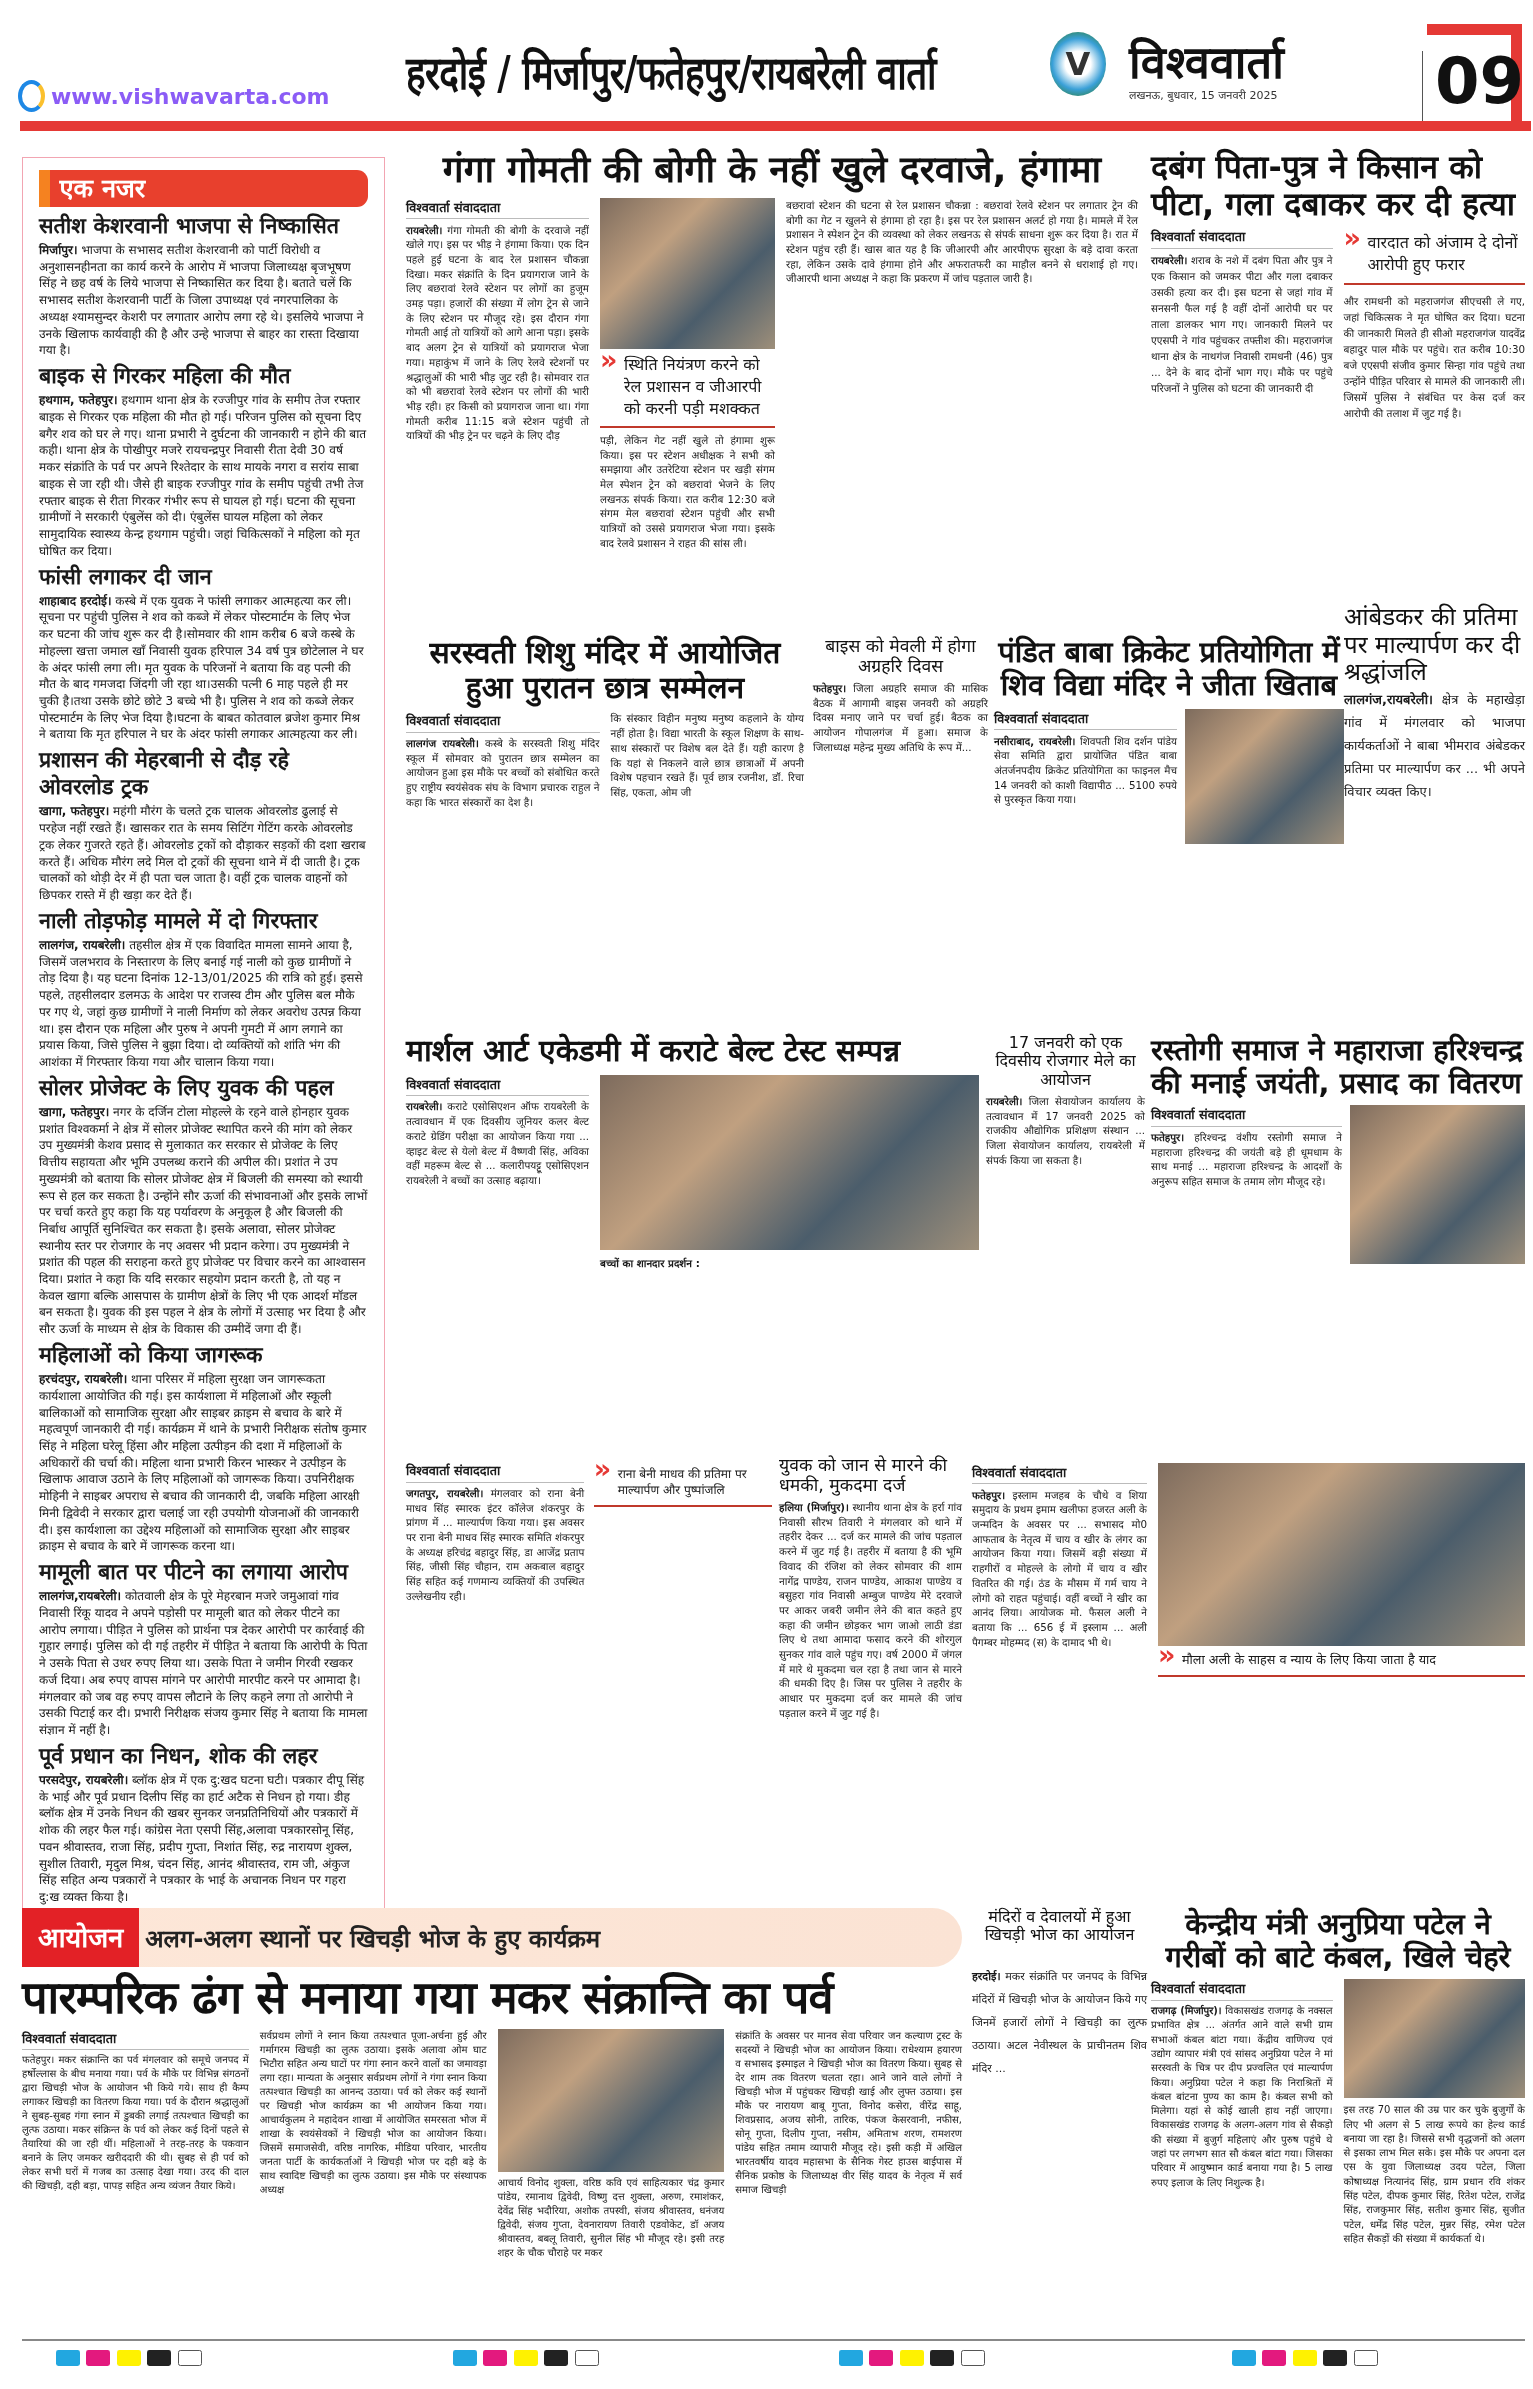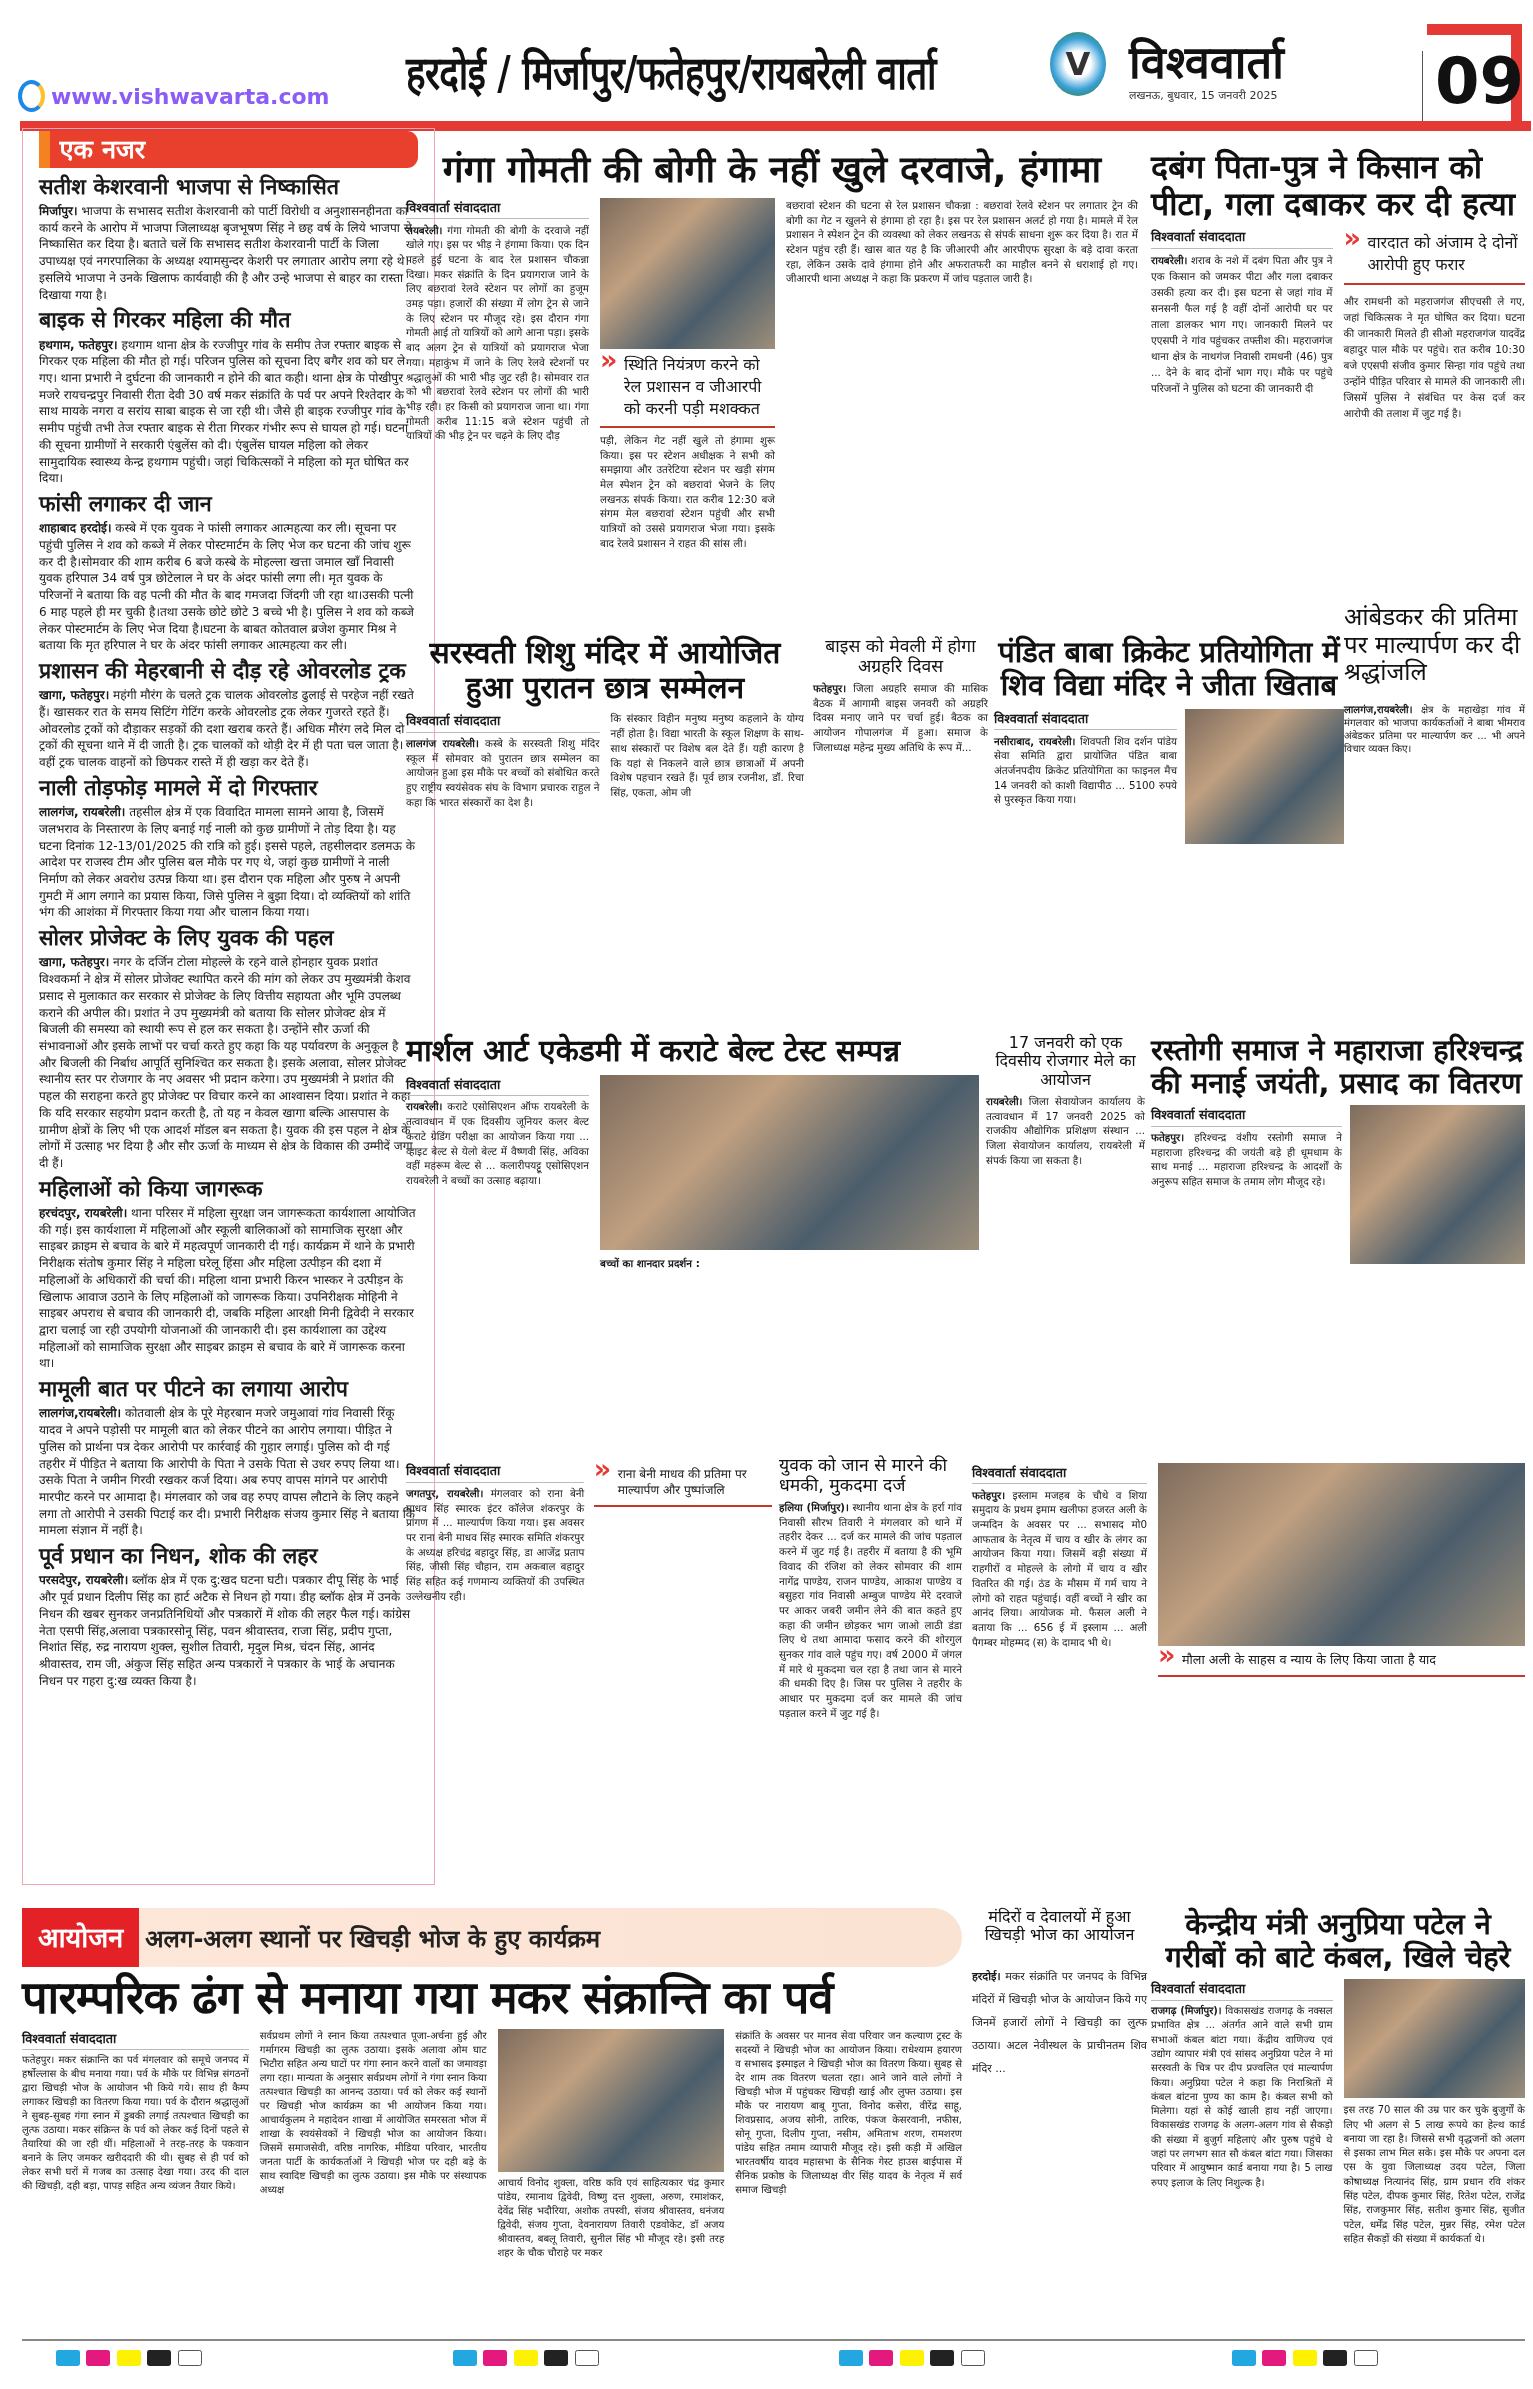--- a/index.html
+++ b/index.html
@@ -9,21 +9,21 @@
 .site-url{left:17.5px;top:80px;font-size:22px;font-weight:bold;color:#8b5cf6;display:flex;align-items:center;gap:6.4px}
 .ie-icon{width:27px;height:32px;border-radius:50%;border:4.8px solid #1e88e5;border-right-color:#fbc02d;display:inline-block}
 .section-title{left:406px;top:40px;font-size:46px;font-weight:bold;color:#111;letter-spacing:-0.8px;transform:scaleX(0.8);transform-origin:left}
 .logo{left:1050px;top:32px;width:56px;height:64px;border-radius:50%;background:radial-gradient(circle,#fff 30%,#3aa0d8 60%,#2e7d32 90%);display:flex;align-items:center;justify-content:center;font-weight:bold;font-size:32px;color:#333}
 .brand{left:1129px;top:30px;font-size:45px;font-weight:bold;color:#111}
 .dateline{left:1129px;top:87px;font-size:11px;color:#333}
 .page-no{left:1427px;top:24px;width:95px;height:102px;border-top:11px solid #e53935;border-right:11px solid #e53935;font-size:64px;font-weight:bold;color:#111;padding-left:8px;display:flex;align-items:center}
 .page-no::before{content:"";position:absolute;left:-4.8px;top:16px;height:72px;border-left:1.6px solid #555}
 .red-bar{left:20px;top:121px;width:1511px;height:9.5px;background:#e53935}
 
-.leftcol{left:22px;top:128px;width:413px;height:1757px;border:1.6px solid #f2a5b2;padding:2px 16px}
+.leftcol{left:22px;top:157px;width:363px;height:1757px;border:1.6px solid #f2a5b2;padding:12px 16px}
 .ek-najar{height:37px;background:#e8402d;border-left:11px solid #f58220;border-radius:0 11px 11px 0;color:#fff;font-size:25.4px;font-weight:bold;padding-left:9.5px;line-height:37px;margin-bottom:4.8px}
 .brief h3{font-size:21.5px;font-weight:bold;line-height:27px;margin-top:1.6px}
 .brief p{font-size:12px;line-height:16.7px;margin:3.2px 0 3.2px}
 .brief b{font-weight:bold}
 
 .art h2{font-weight:bold;color:#111;line-height:1.15}
 .art .byline{font-size:12.7px;font-weight:bold;border-bottom:1.6px solid #bbb;padding-bottom:2.4px;margin-bottom:3.2px}
 .cols{display:flex;gap:11px}
 .cols p{font-size:10.3px;line-height:14.7px;text-align:justify;flex:1}
 .photo{background:linear-gradient(135deg,#7d6b5d,#c0a080,#4b5d6b,#9e8f7a);}
@@ -132,21 +132,21 @@
     <div style="flex:1">
       <div class="byline">विश्ववार्ता संवाददाता</div>
       <p style="font-size:10.3px;line-height:14.7px;text-align:justify"><b>नसीराबाद, रायबरेली।</b> <span>शिवपती शिव दर्शन पांडेय सेवा समिति द्वारा प्रायोजित पंडित बाबा अंतर्जनपदीय क्रिकेट प्रतियोगिता का फाइनल मैच 14 जनवरी को काशी विद्यापीठ ... 5100 रुपये से पुरस्कृत किया गया।</span></p>
     </div>
     <div class="photo" style="width:159px;height:135px"></div>
   </div>
 </article>
 
 <article class="abs art" style="left:1344px;top:604px;width:181px;height:406px">
   <h2 style="font-size:24px;font-weight:normal;text-align:left">आंबेडकर की प्रतिमा पर माल्यार्पण कर दी श्रद्धांजलि</h2>
-  <p style="font-size:10px;line-height:13px;margin-top:16px;text-align:justify"><b>लालगंज,रायबरेली।</b> <span>क्षेत्र के महाखेड़ा गांव में मंगलवार को भाजपा कार्यकर्ताओं ने बाबा भीमराव अंबेडकर प्रतिमा पर माल्यार्पण कर ... भी अपने विचार व्यक्त किए।</span></p>
+  <p style="font-size:13px;line-height:23px;margin-top:1px;text-align:justify"><b>लालगंज,रायबरेली।</b> <span>क्षेत्र के महाखेड़ा गांव में मंगलवार को भाजपा कार्यकर्ताओं ने बाबा भीमराव अंबेडकर प्रतिमा पर माल्यार्पण कर ... भी अपने विचार व्यक्त किए।</span></p>
 </article>
 
 <article class="abs art" style="left:406px;top:1034px;width:573px;height:390px">
   <h2 style="font-size:30px">मार्शल आर्ट एकेडमी में कराटे बेल्ट टेस्ट सम्पन्न</h2>
   <div style="display:flex;gap:11px;margin-top:6.4px">
     <div style="width:183px">
       <div class="byline">विश्ववार्ता संवाददाता</div>
       <p style="font-size:10.3px;line-height:14.7px;text-align:justify"><b>रायबरेली।</b> <span>कराटे एसोसिएशन ऑफ रायबरेली के तत्वावधान में एक दिवसीय जूनियर कलर बेल्ट कराटे ग्रेडिंग परीक्षा का आयोजन किया गया ... व्हाइट बेल्ट से येलो बेल्ट में वैष्णवी सिंह, अविका वहीं महरूम बेल्ट से ... कलारीपयट्टू एसोसिएशन रायबरेली ने बच्चों का उत्साह बढ़ाया।</span></p>
     </div>
     <div style="flex:1">

